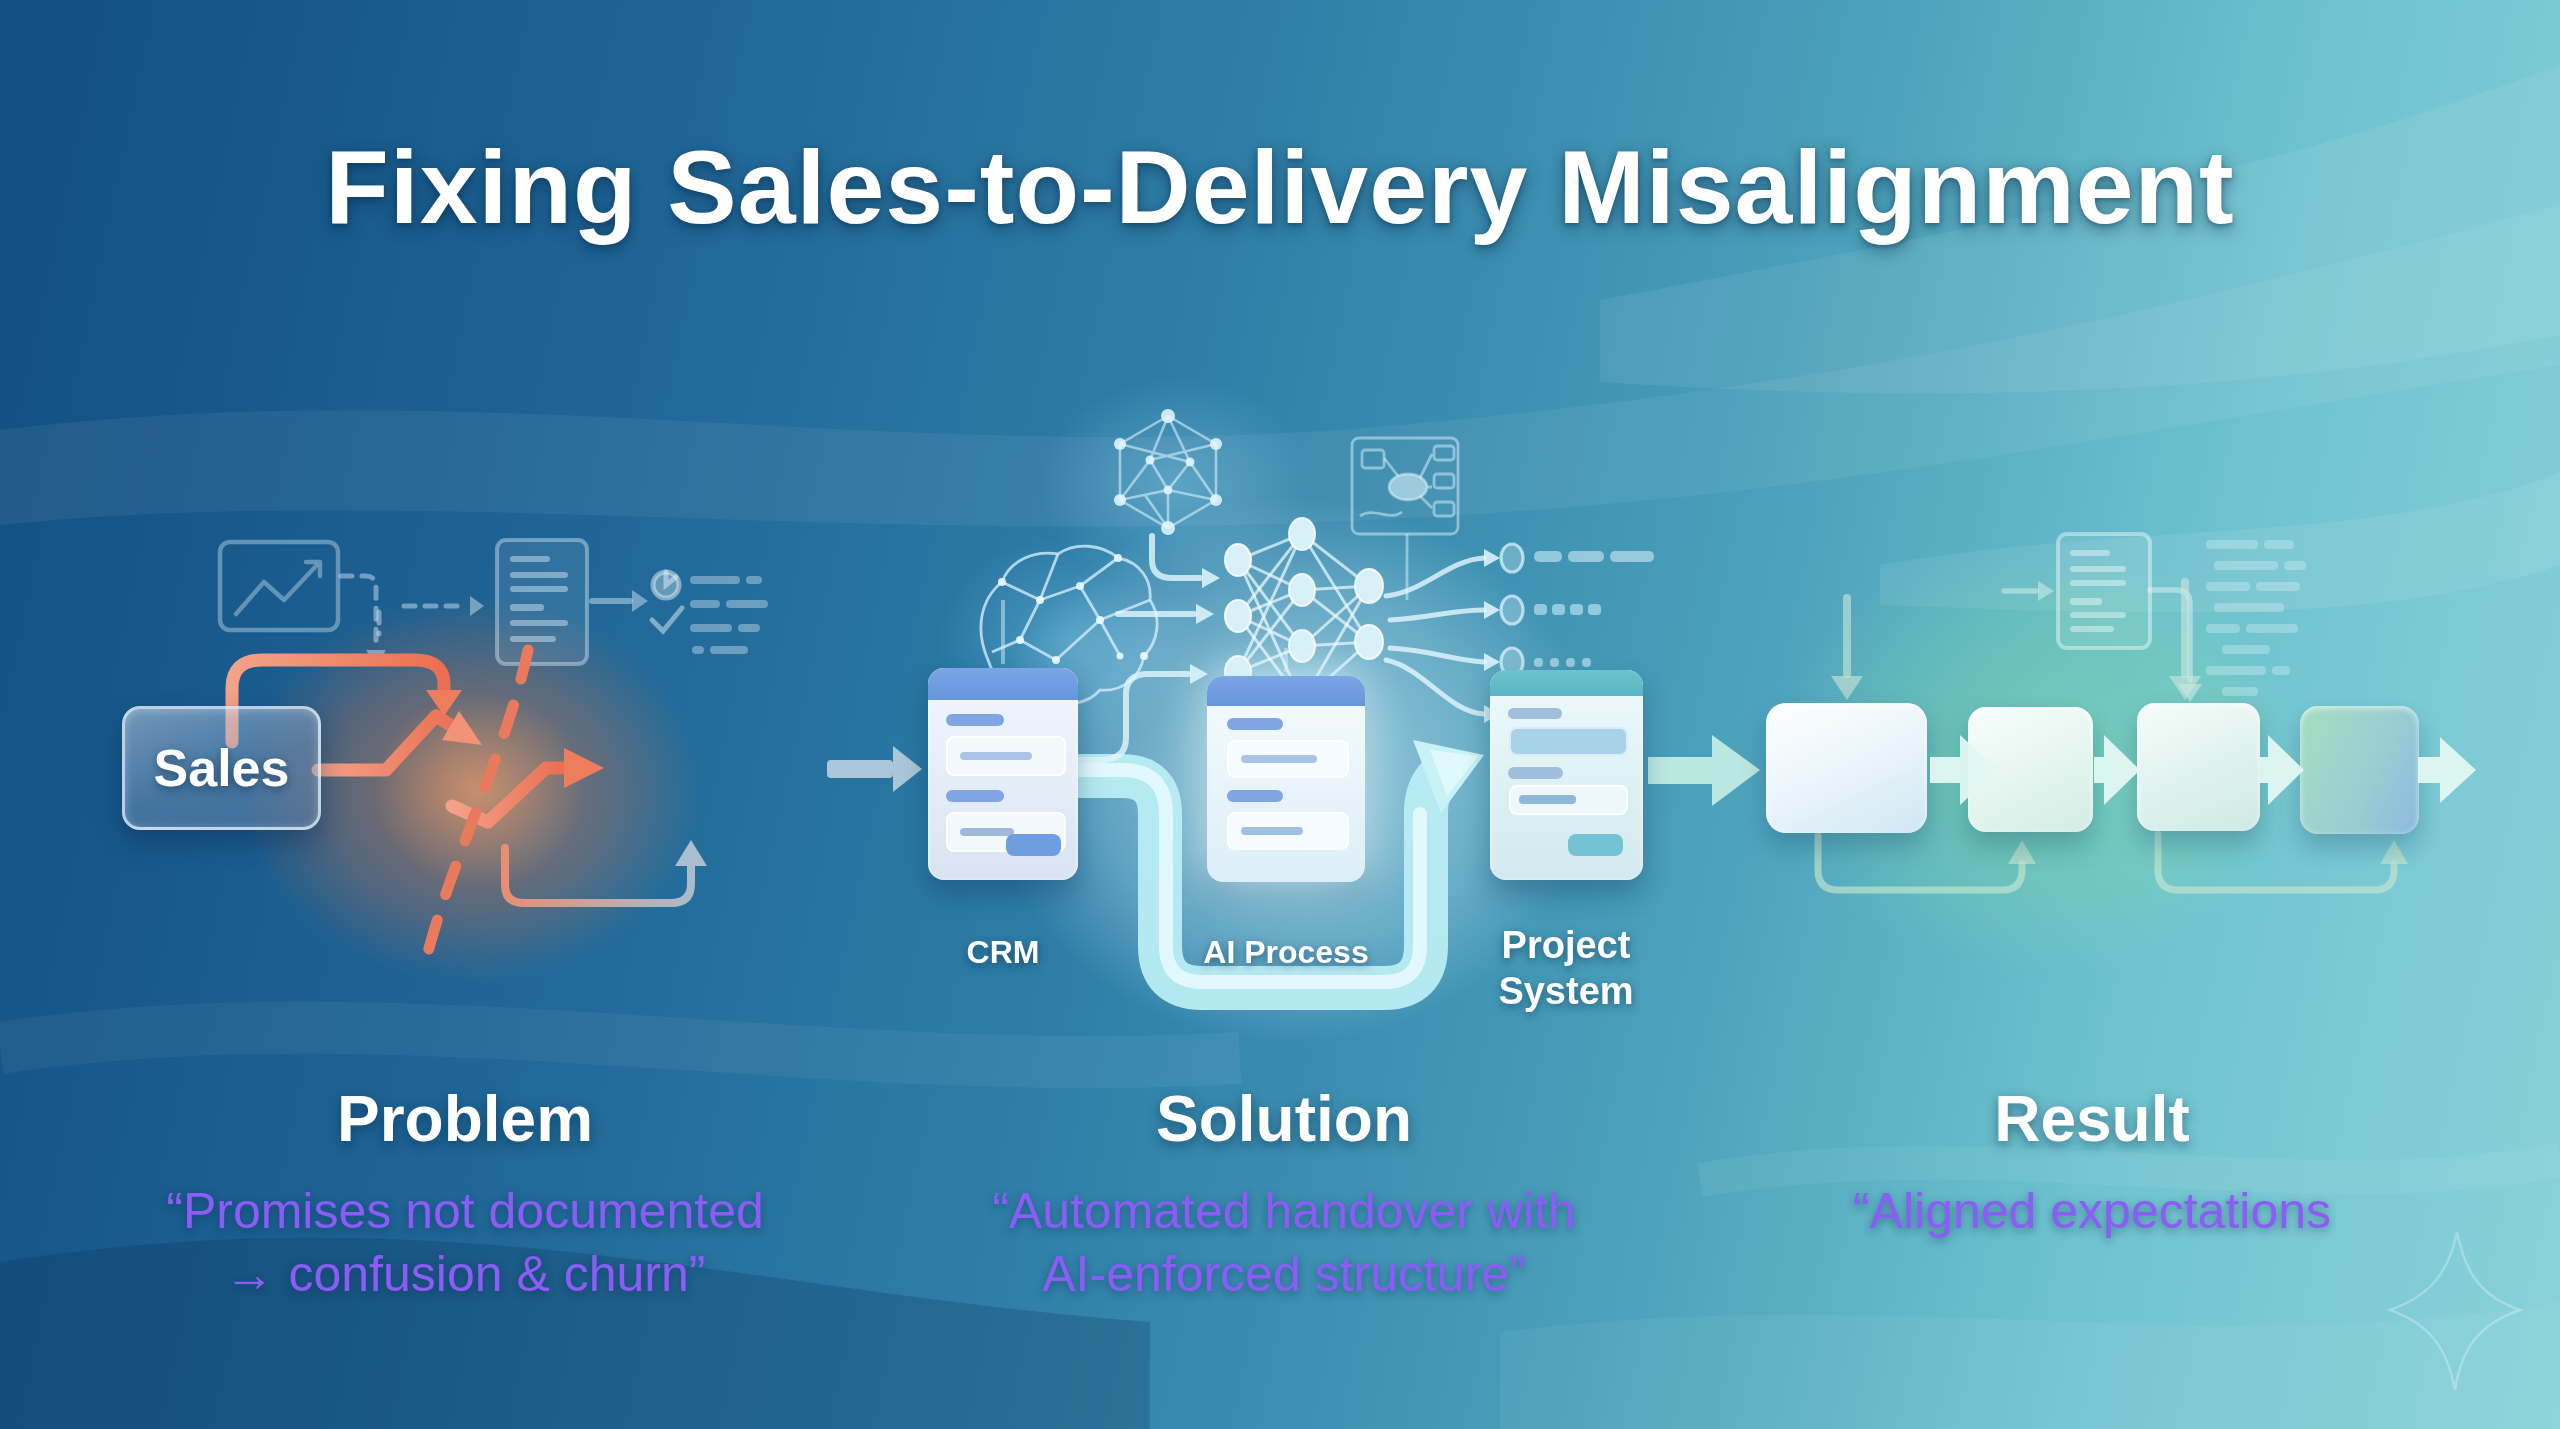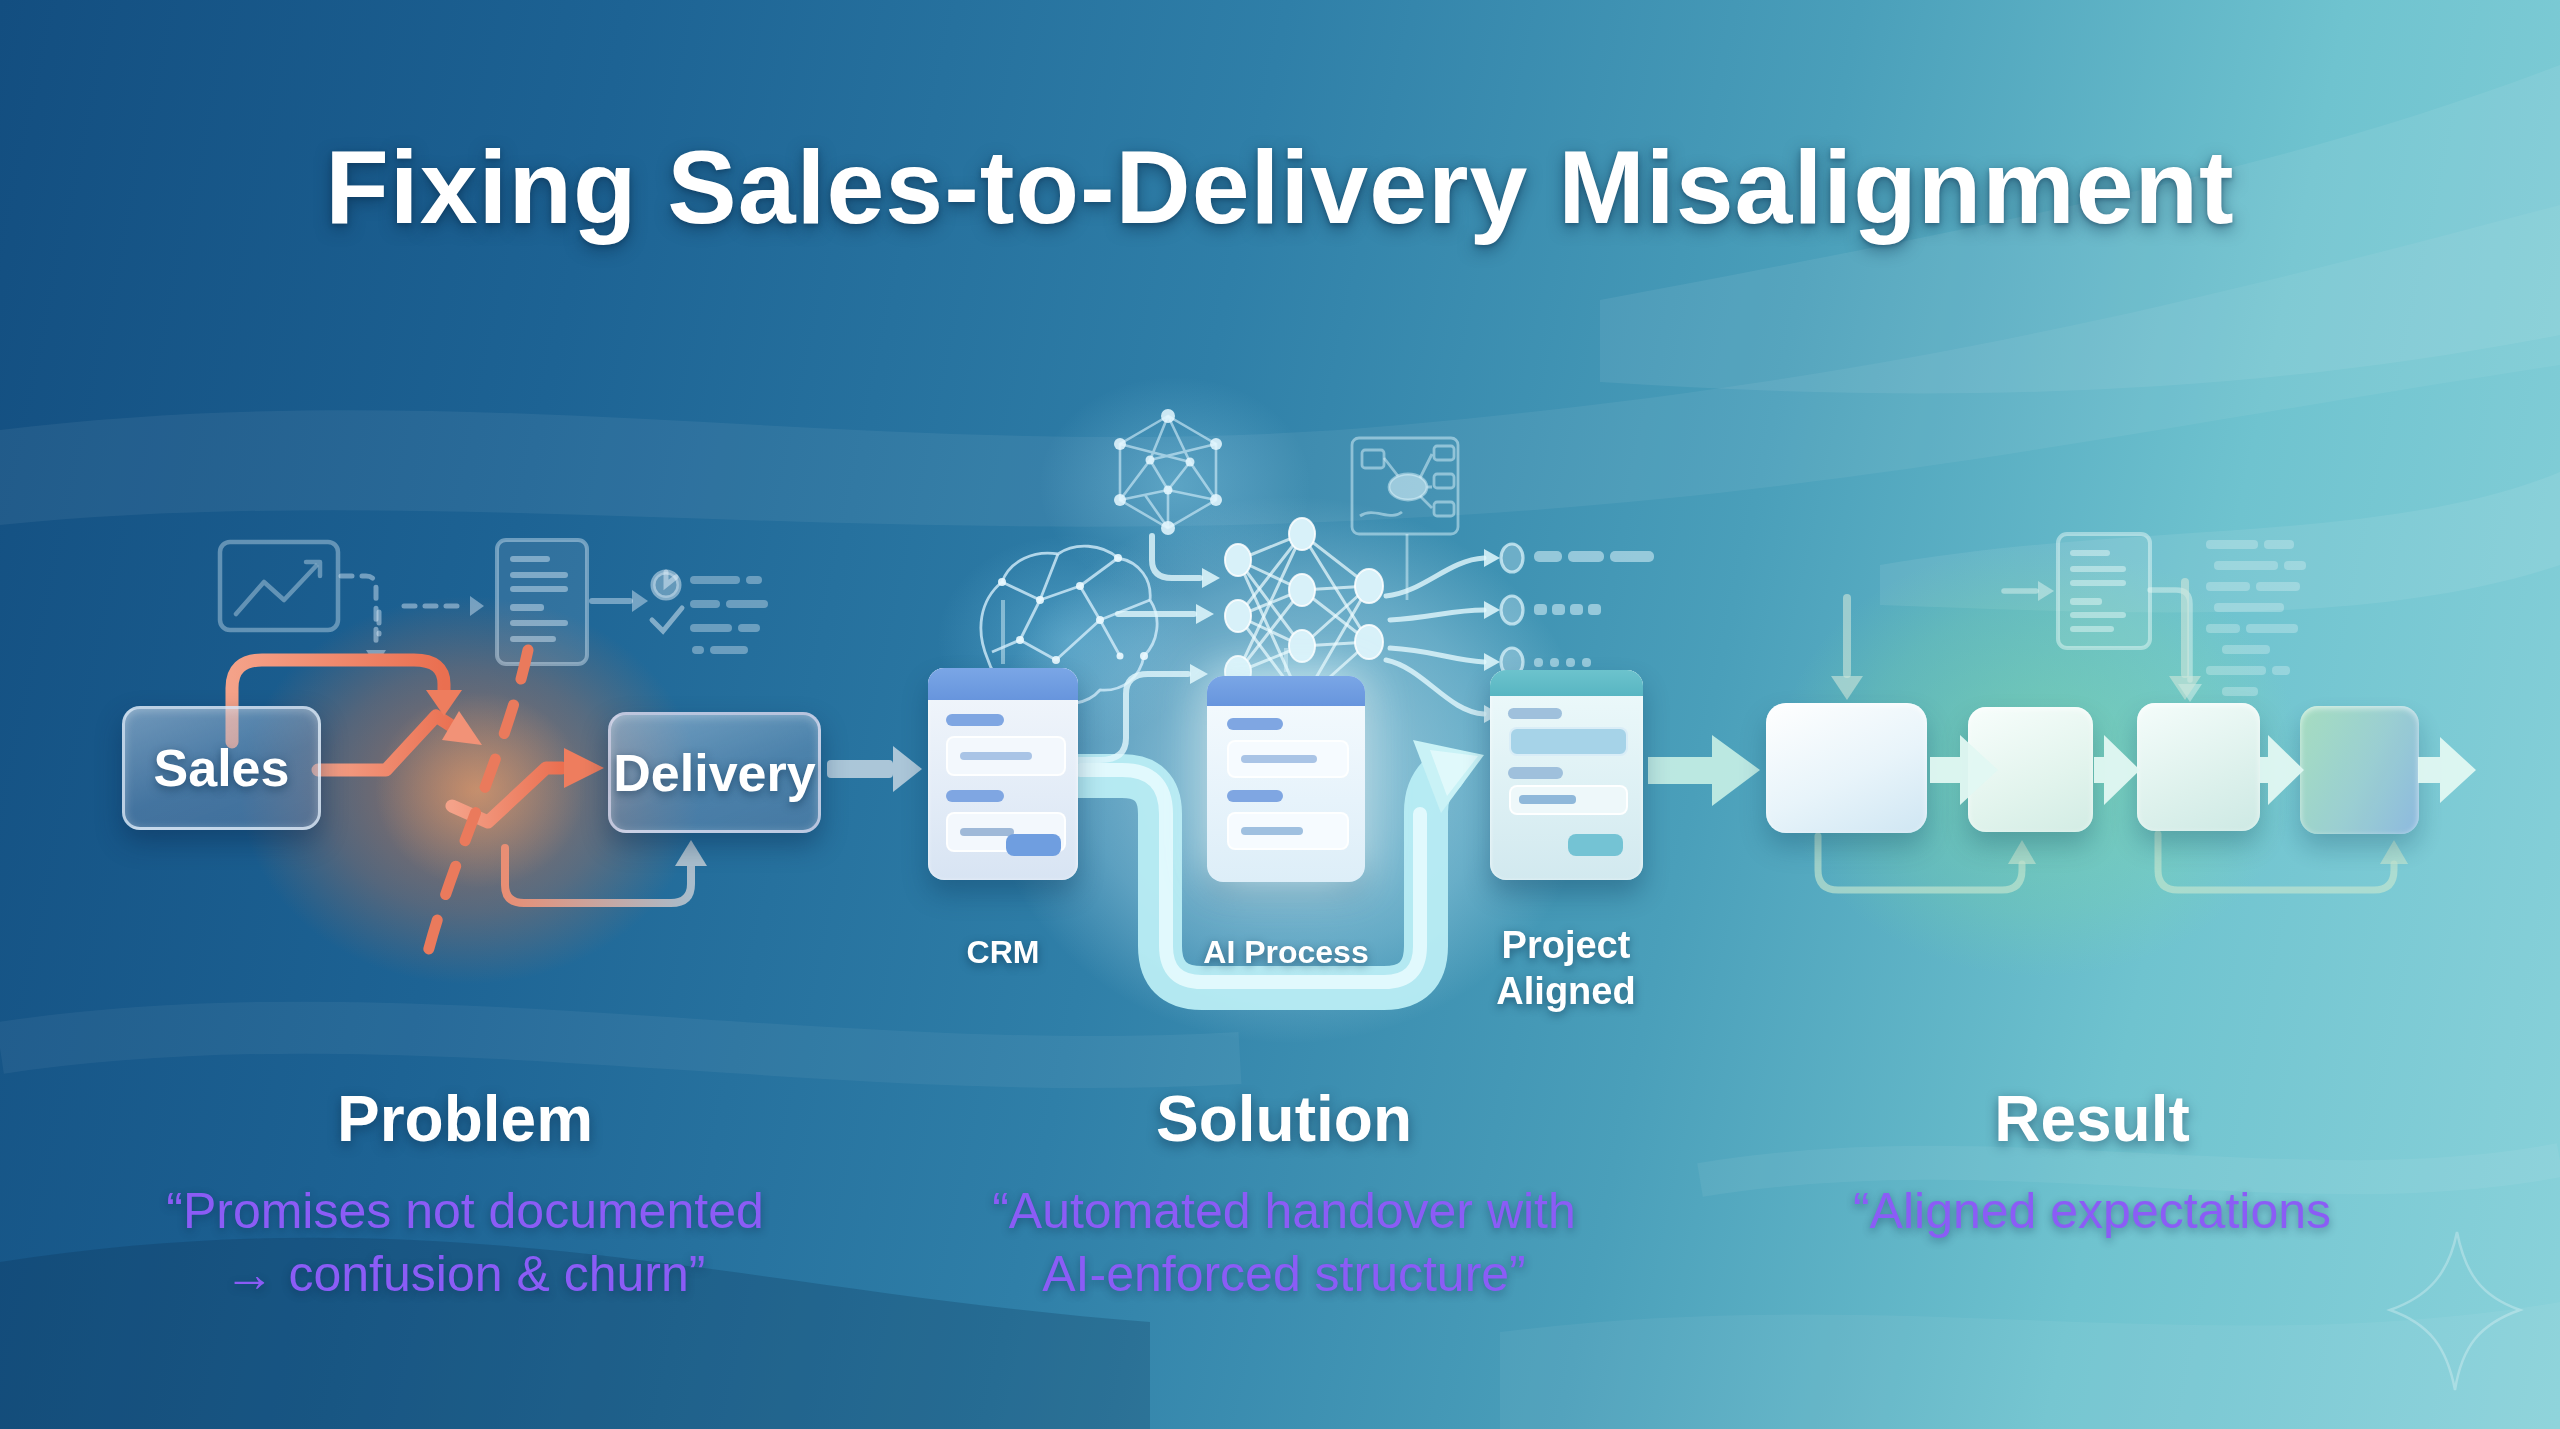--- a/index.html
+++ b/index.html
@@ -370,23 +370,20 @@
     <path d="M1648 757 H1712 V735 L1760 770 L1712 806 V784 H1648 Z" fill="rgba(200,240,230,0.9)"></path>
 
     <path d="M2457 1232 C2465 1272 2480 1296 2520 1310 C2480 1324 2462 1346 2455 1390 C2447 1348 2430 1324 2390 1310 C2430 1296 2449 1272 2457 1232 Z" stroke="rgba(255,255,255,0.28)" stroke-width="2.5" fill="none"></path>
   </svg>
 
   <div class="title">Fixing Sales-to-Delivery Misalignment</div>
 
   <div class="glassbox" id="sales-box">
     <span>Sales</span>
   </div>
-  <div class="glassbox" id="delivery-box">
-    <span>Delivery</span>
-  </div>
 
   <div class="appcard" id="crm-card">
     <div class="hdr"></div>
     <div class="chip" style="left:18px;top:46px;width:58px;height:12px;background:#7fa6e2;"></div>
     <div class="fieldrow" style="left:18px;top:68px;width:116px;height:36px;background:#f3f8fd;border:2px solid rgba(255,255,255,.9);">
       <div class="innerbar" style="left:12px;top:14px;width:72px;height:8px;background:#a9c4e6;"></div>
     </div>
     <div class="chip" style="left:18px;top:122px;width:58px;height:12px;background:#7fa6e2;"></div>
     <div class="fieldrow" style="left:18px;top:144px;width:116px;height:36px;background:#f3f8fd;border:2px solid rgba(255,255,255,.9);">
       <div class="innerbar" style="left:12px;top:14px;width:54px;height:8px;background:#9fb9d8;"></div>
@@ -412,21 +409,21 @@
     <div class="fieldrow" style="left:19px;top:57px;width:115px;height:25px;background:#a6d3e8;border:2px solid rgba(223,240,248,.9);"></div>
     <div class="chip" style="left:18px;top:97px;width:55px;height:12px;background:#9fc0dc;"></div>
     <div class="fieldrow" style="left:19px;top:115px;width:115px;height:26px;background:#eef8fa;border:2px solid rgba(255,255,255,.9);">
       <div class="innerbar" style="left:8px;top:8px;width:57px;height:9px;background:#8fb8da;"></div>
     </div>
     <div class="cardbtn" style="left:78px;top:164px;width:55px;height:22px;background:#74c3d4;"></div>
   </div>
 
   <div class="cardlabel" id="crm-label">CRM</div>
   <div class="cardlabel" id="ai-label">AI Process</div>
-  <div class="cardlabel" id="project-label">Project Aligned</div>
+  <div class="cardlabel" id="project-label">Project System</div>
 
   <div class="resultbox" id="rbox1"></div>
   <div class="resultbox" id="rbox2"></div>
   <div class="resultbox" id="rbox3"></div>
   <div class="resultbox" id="rbox4"></div>
 
   <svg class="layer" viewBox="0 0 2560 1429">
     <g fill="rgba(226,248,242,0.95)">
       <path d="M1930 757 H1960 V735 L1998 770 L1960 805 V783 H1930 Z"></path>
       <path d="M2094 757 H2104 V735 L2140 770 L2104 805 V783 H2094 Z"></path>

